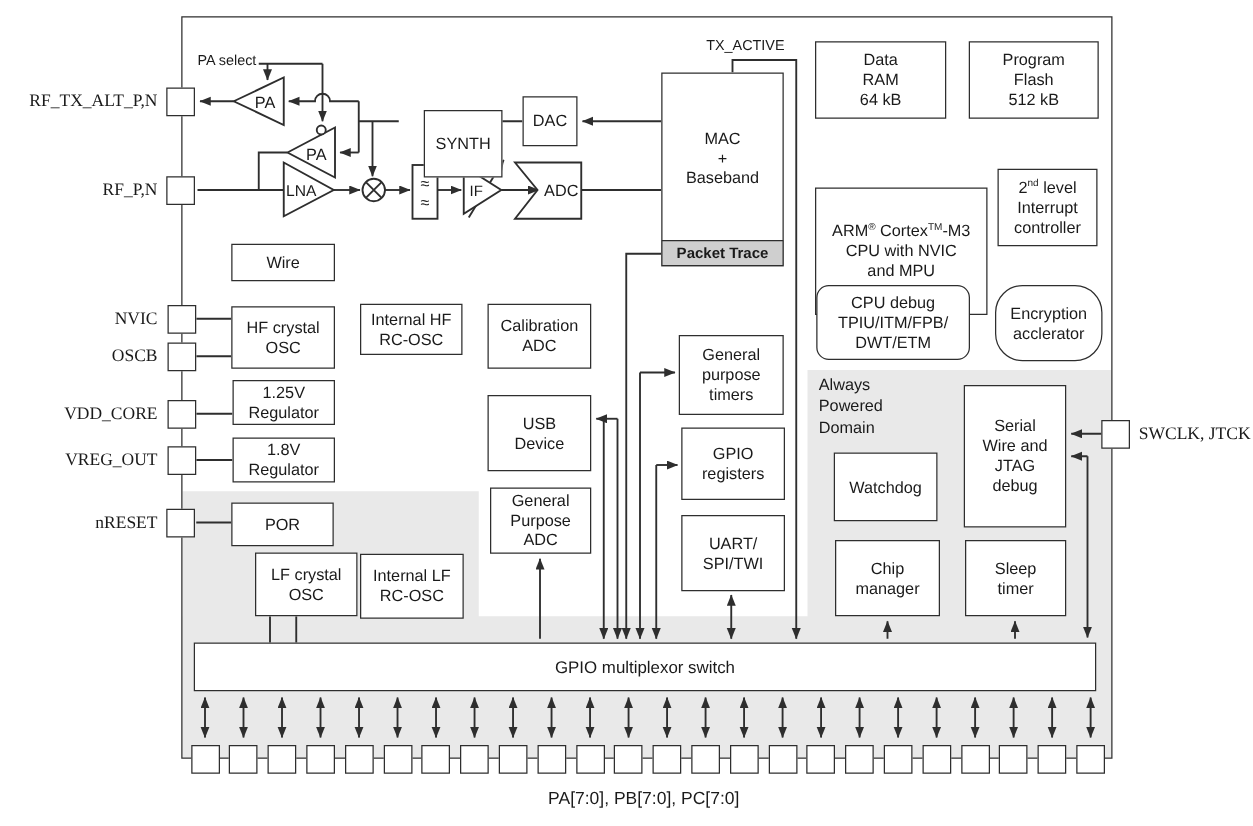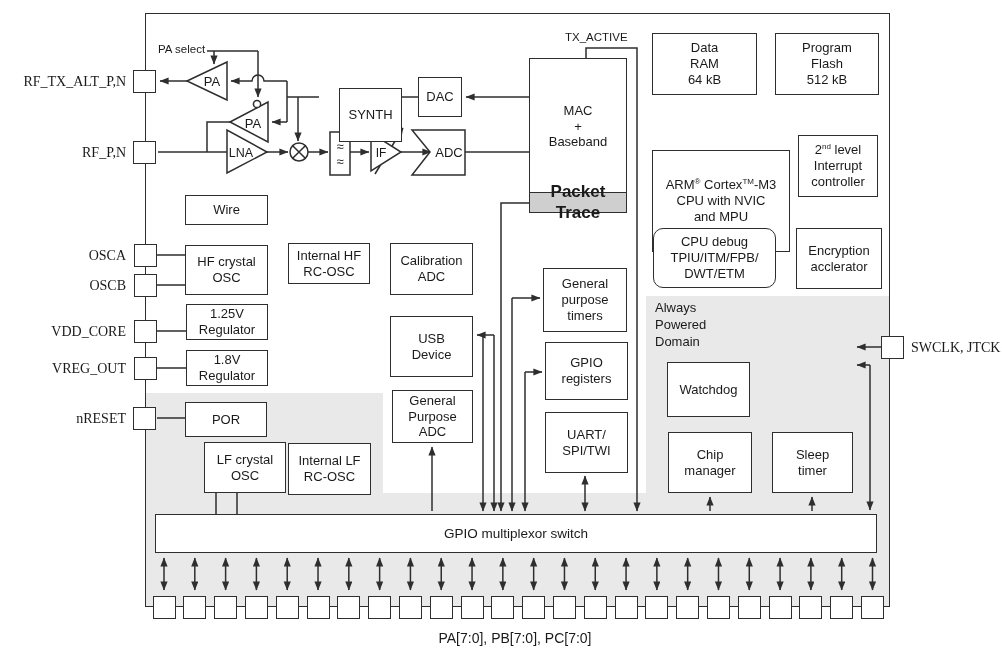--- a/index.html
+++ b/index.html
@@ -13,21 +13,21 @@
   .ah{marker-end:url(#arr);}
   .ahb{marker-end:url(#arr);marker-start:url(#arr);}
   .shape{stroke:#2e2e2e;stroke-width:1.5;fill:#ffffff;}
   .svgtxt{fill:#1a1a1a;font-family:"Liberation Sans","DejaVu Sans",sans-serif;font-size:13px;}
   .blk{position:absolute;background:#ffffff;border:1.5px solid #2e2e2e;box-sizing:border-box;
        display:flex;align-items:center;justify-content:center;text-align:center;
        font-size:13px;line-height:1.22;white-space:pre-line;}
   .mac-label{white-space:pre-line;}
   #packet-trace{position:absolute;left:-1px;right:-1px;bottom:-1px;height:19px;
        background:#cfcfcf;border:1.5px solid #2e2e2e;display:flex;align-items:center;
-       justify-content:center;font-size:17px;font-weight:bold;}
+       justify-content:center;font-size:12px;font-weight:bold;}
   .pin{position:absolute;width:23px;height:23px;background:#ffffff;border:1.5px solid #2e2e2e;
        box-sizing:border-box;}
   .plabel{position:absolute;font-size:14px;white-space:nowrap;font-family:Liberation Serif, serif;}
   .plabel.r{text-align:right;}
   .small-ann{position:absolute;font-size:11.5px;white-space:nowrap;}
   #always-powered-label{position:absolute;left:655px;top:300px;font-size:13px;line-height:1.3;white-space:pre-line;}
   #gpio-mux{position:absolute;left:155px;top:514px;width:722px;height:39px;background:#fff;
        border:1.5px solid #2e2e2e;box-sizing:border-box;display:flex;align-items:center;
        justify-content:center;font-size:13.5px;}
   #bottom-label{position:absolute;left:365px;top:630px;width:300px;text-align:center;font-size:14px;}
@@ -215,23 +215,27 @@
 
   <div class="blk" style="left:798px;top:135px;width:80px;height:62px;flex-direction:column;">
     <span class="cline"><span>2</span><sup>nd</sup><span> level</span></span>
     <span class="cline">Interrupt</span>
     <span class="cline">controller</span>
   </div>
 
   <div class="blk" style="left:653px;top:228px;width:123px;height:60px;border-radius:10px;">CPU debug
 TPIU/ITM/FPB/
 DWT/ETM</div>
-  <div class="blk" style="left:796px;top:228px;width:86px;height:61px;">Encryption
+  <div class="blk" style="left:796px;top:228px;width:86px;height:61px;border-radius:22px;">Encryption
 acclerator</div>
   <div class="blk" style="left:667px;top:362px;width:83px;height:55px;">Watchdog</div>
+  <div class="blk" style="left:771px;top:308px;width:82px;height:114px;">Serial
+Wire and
+JTAG
+debug</div>
   <div class="blk" style="left:772px;top:432px;width:81px;height:61px;">Sleep
 timer</div>
   <div class="blk" style="left:668px;top:432px;width:84px;height:61px;">Chip
 manager</div>
 
   <div id="always-powered-label">Always
 Powered
 Domain</div>
 
   <div id="gpio-mux">
@@ -243,21 +247,21 @@
   <div class="pin" style="left:134px;top:244px;"></div>
   <div class="pin" style="left:134px;top:274px;"></div>
   <div class="pin" style="left:134px;top:320px;"></div>
   <div class="pin" style="left:134px;top:357px;"></div>
   <div class="pin" style="left:133px;top:407px;"></div>
 
   <div class="pin" style="left:881px;top:336px;"></div>
 
   <div class="plabel r" style="right:876px;top:74px;">RF_TX_ALT_P,N</div>
   <div class="plabel r" style="right:876px;top:145px;">RF_P,N</div>
-  <div class="plabel r" style="right:876px;top:248px;">OSCA</div>
+  <div class="plabel r" style="right:876px;top:248px;">NVIC</div>
   <div class="plabel r" style="right:876px;top:278px;">OSCB</div>
   <div class="plabel r" style="right:876px;top:324px;">VDD_CORE</div>
   <div class="plabel r" style="right:876px;top:361px;">VREG_OUT</div>
   <div class="plabel r" style="right:876px;top:411px;">nRESET</div>
   <div class="plabel" style="left:911px;top:340px;">SWCLK, JTCK</div>
 
   <div class="small-ann" style="left:158px;top:43px;">PA select</div>
   <div class="small-ann" style="left:565px;top:31px;">TX_ACTIVE</div>
   <div id="bottom-label">PA[7:0], PB[7:0], PC[7:0]</div>
 

